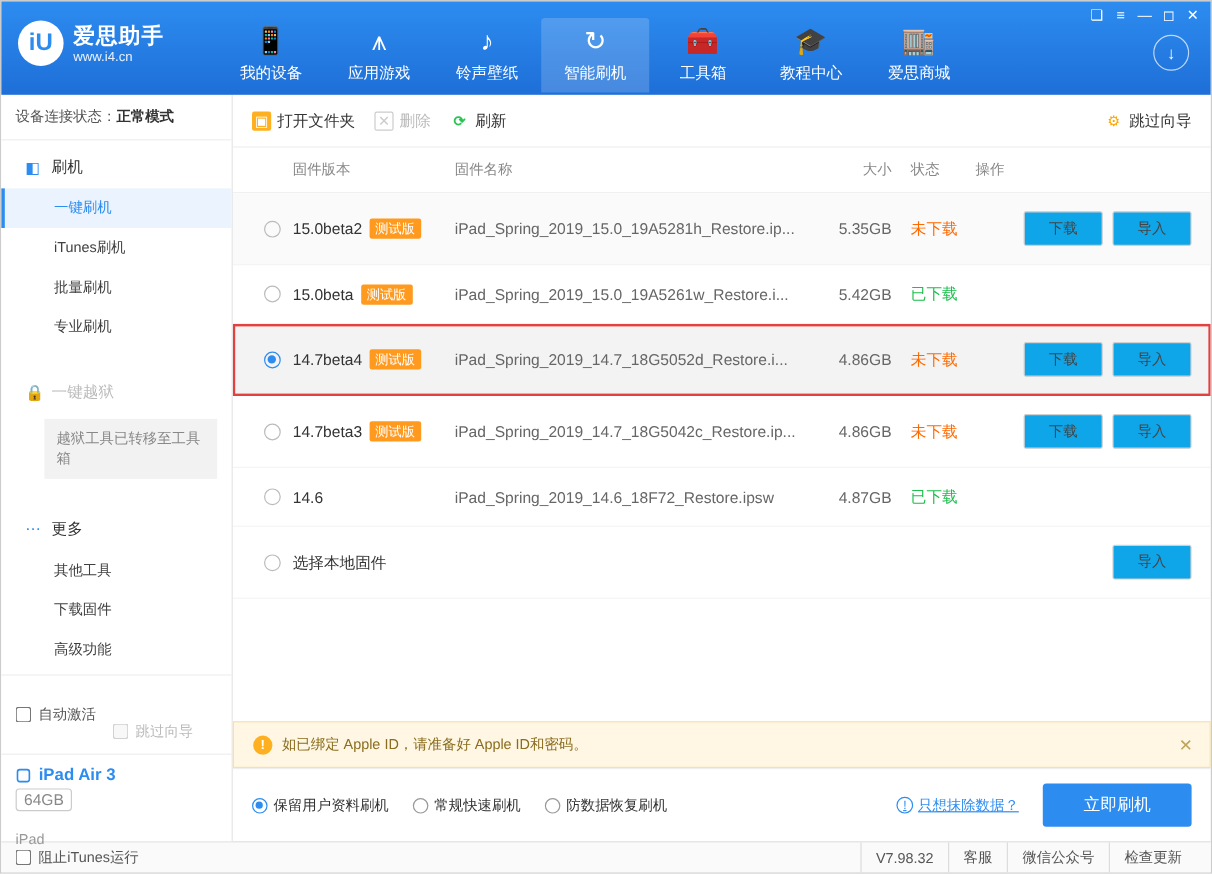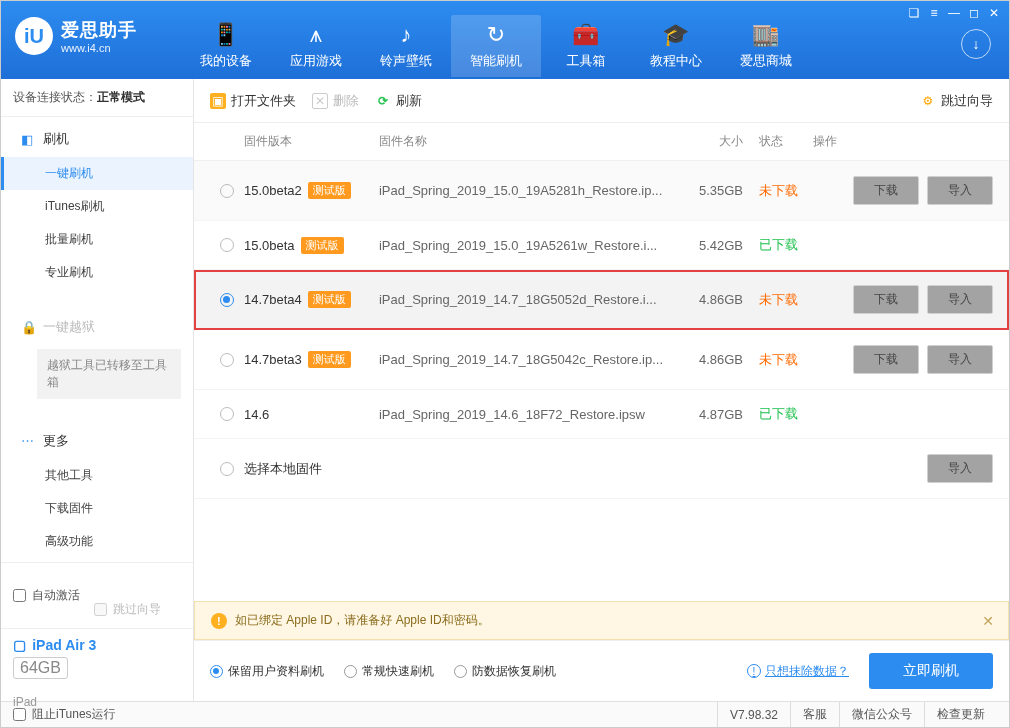--- a/index.html
+++ b/index.html
@@ -32,21 +32,21 @@
 .sb-item.active { background: #eaf3fe; color: #2d8cf0; border-left: 3px solid #2d8cf0; padding-left: 41px; }
 .sb-note { margin: 4px 12px 4px 36px; background: #f2f2f2; color: #888; padding: 8px 10px; font-size: 12px; line-height: 1.4; }
 .sep { height: 1px; background: #eee; margin: 6px 16px; }
 .sb-footer { border-top: 1px solid #eee; padding: 10px 12px; }
 .ck { display: flex; align-items: center; gap: 4px; color: #555; }
 .ck input { margin-right: 2px; }
 .ck.muted { color: #bbb; margin-top: 28px; }
 .device { padding: 8px 12px 10px; }
 .device-name { color: #2d8cf0; font-weight: bold; font-size: 14px; display: flex; align-items: center; gap: 6px; }
 .device-name::before { content: "▢"; color: #2d8cf0; font-size: 14px; }
-.device-cap { display: inline-block; border: 1px solid #ccc; border-radius: 3px; padding: 1px 6px; font-size: 16px; color: #888; margin-top: 4px; }
+.device-cap { display: inline-block; border: 1px solid #ccc; border-radius: 3px; padding: 1px 6px; font-size: 13px; color: #888; margin-top: 4px; }
 .device-type { color: #999; font-size: 12px; margin-top: 16px; }
 
 .main { flex: 1; display: flex; flex-direction: column; }
 .toolbar { height: 44px; border-bottom: 1px solid #eee; display: flex; align-items: center; padding: 0 16px; gap: 16px; }
 .tb-btn { display: flex; align-items: center; gap: 5px; font-size: 13px; cursor: pointer; }
 .tb-btn .ic { width: 16px; height: 16px; display: flex; align-items: center; justify-content: center; border-radius: 2px; font-size: 12px; }
 .ic-folder { background: #ffb020; color: #fff; }
 .ic-del { border: 1.5px solid #ccc; border-radius: 50%; color: #ccc; }
 .ic-refresh { color: #2bc454; font-weight: bold; }
 .tb-spacer { flex: 1; }
@@ -69,21 +69,21 @@
 .radio span.on { border-color: #2d8cf0; }
 .radio span.on::after { content: ""; position: absolute; inset: 2.5px; background: #2d8cf0; border-radius: 50%; }
 .ver { width: 135px; display: flex; align-items: center; gap: 6px; color: #333; font-weight: 500; }
 .beta-tag { background: #ff9a1f; color: #fff; font-size: 11px; padding: 1px 5px; border-radius: 2px; }
 .fname { flex: 1; color: #666; overflow: hidden; text-overflow: ellipsis; white-space: nowrap; }
 .size { width: 80px; text-align: right; color: #666; }
 .status { width: 70px; padding-left: 16px; }
 .st-nd { color: #ff6a00; }
 .st-dn { color: #1cbf4c; }
 .ops { width: 180px; display: flex; gap: 8px; justify-content: flex-end; }
-.btn { border: 1px solid #d0d0d0; background: #a3a3a3; padding: 5px 20px; border-radius: 2px; cursor: pointer; font-size: 12px; color: #444; }
+.btn { border: 1px solid #d0d0d0; background: #0ea5e9; padding: 5px 20px; border-radius: 2px; cursor: pointer; font-size: 12px; color: #444; }
 
 .notice { background: #fff7e3; border: 1px solid #f3e2b0; margin: 0; padding: 10px 16px; display: flex; align-items: center; gap: 8px; color: #8a6d1e; position: relative; }
 .notice .warn { width: 16px; height: 16px; border-radius: 50%; background: #ffb020; color: #fff; display: flex; align-items: center; justify-content: center; font-size: 11px; font-weight: bold; }
 .notice .close { position: absolute; right: 14px; color: #bfa45a; cursor: pointer; font-size: 14px; }
 
 .actionbar { border-top: 1px solid #eee; padding: 12px 16px; display: flex; align-items: center; gap: 20px; }
 .radio2 { display: flex; align-items: center; gap: 5px; cursor: pointer; }
 .radio2 span.r { width: 13px; height: 13px; border: 1.5px solid #999; border-radius: 50%; position: relative; display: inline-block; }
 .radio2.on span.r { border-color: #2d8cf0; }
 .radio2.on span.r::after { content: ""; position: absolute; inset: 2.5px; background: #2d8cf0; border-radius: 50%; }

